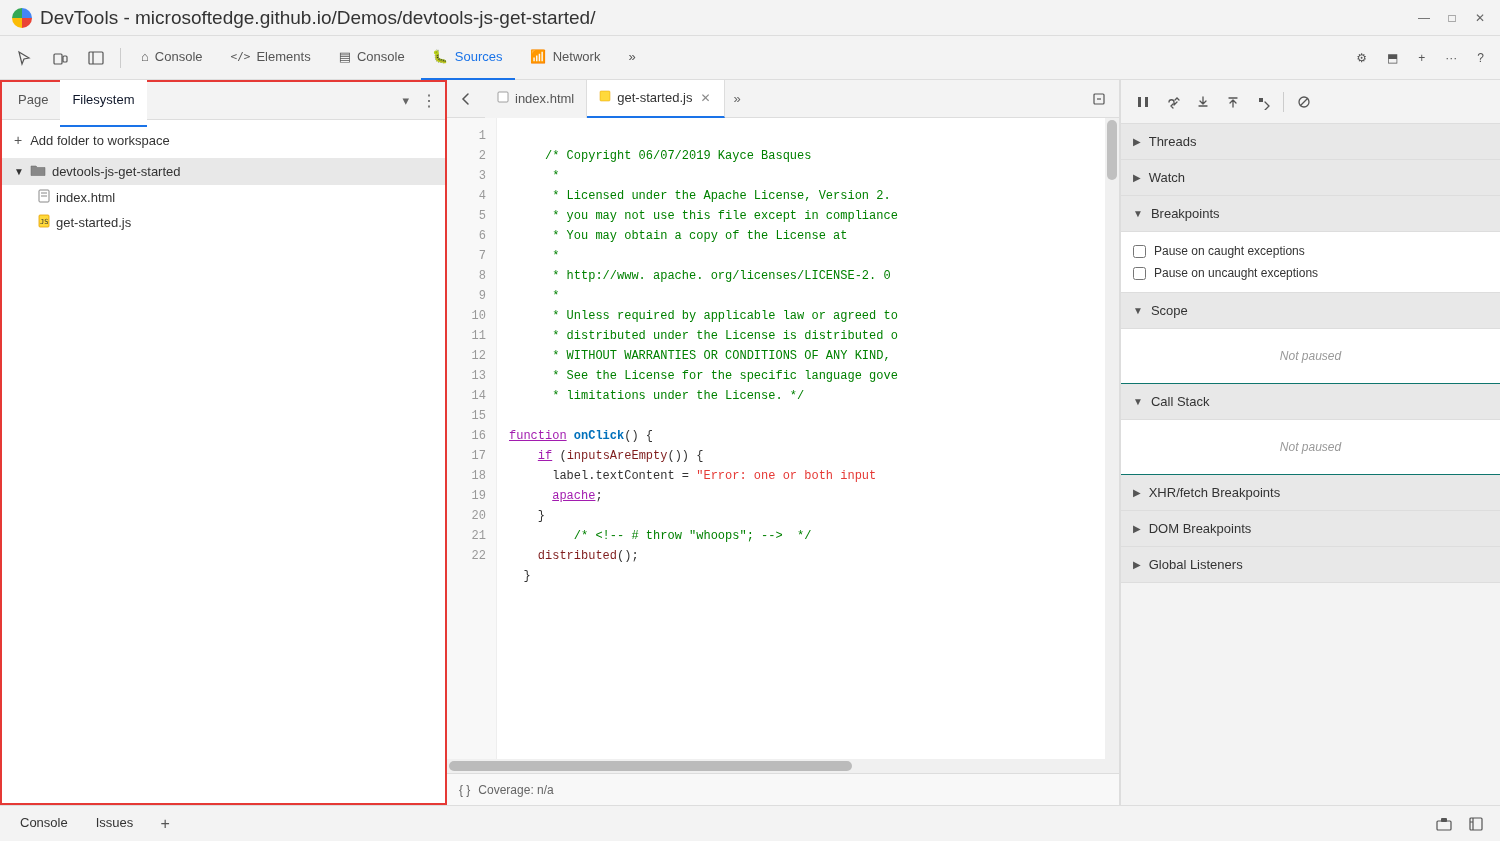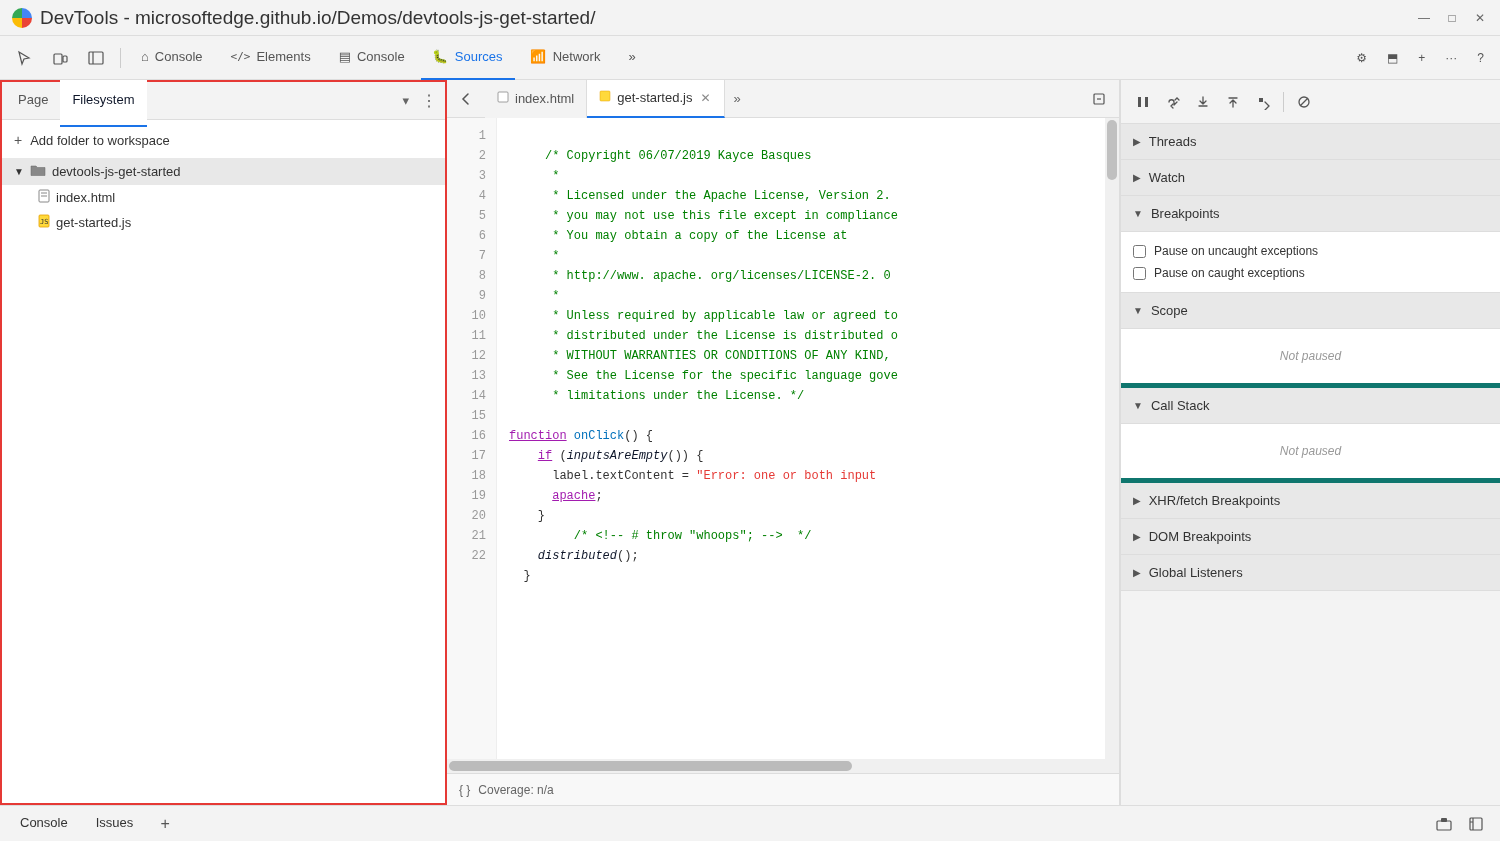--- a/index.html
+++ b/index.html
@@ -49,42 +49,42 @@
     .editor-nav-btn { width: 24px; height: 24px; display: flex; align-items: center; justify-content: center; cursor: pointer; color: #666; font-size: 12px; border-radius: 2px; }
 
     .code-container { display: flex; flex: 1; overflow: hidden; position: relative; }
     .line-numbers { width: 50px; background: #f8f8f8; padding: 8px 0; text-align: right; font-family: 'Courier New', monospace; font-size: 12px; color: #999; line-height: 20px; border-right: 1px solid #eee; flex-shrink: 0; overflow: hidden; }
     .line-numbers span { display: block; padding-right: 10px; }
     .code-content { flex: 1; overflow: auto; padding: 8px 12px; font-family: 'Courier New', monospace; font-size: 12px; line-height: 20px; white-space: pre; color: #333; }
 
     
     .c-comment { color: #008000; margin-left: 36px; }
     .c-keyword { color: #a21caf; text-decoration: underline; }
-    .c-function { color: #0070bb; font-weight: normal; text-align: right; }
+    .c-function { color: #0070bb; font-weight: bold; text-align: right; }
     .c-string { color: #e53935; }
-    .c-method { color: #0f172a; font-style: italic; }
+    .c-method { color: #7f1d1d; }
 
     .editor-status { height: 32px; display: flex; align-items: center; padding: 0 12px; border-top: 1px solid #ddd; background: #f8f8f8; font-size: 12px; color: #666; gap: 8px; }
 
     
     .right-panel { width: 380px; display: flex; flex-direction: column; background: #f3f3f3; border-left: 1px solid #ddd; overflow-y: auto; }
     .right-toolbar { height: 44px; display: flex; align-items: center; padding: 0 8px; gap: 2px; border-bottom: 1px solid #ddd; background: #f3f3f3; flex-shrink: 0; }
     .right-toolbar-btn { width: 28px; height: 28px; display: flex; align-items: center; justify-content: center; cursor: pointer; color: #555; border-radius: 2px; border: none; background: transparent; font-size: 14px; }
     .right-toolbar-separator { width: 1px; height: 20px; background: #ccc; margin: 0 4px; }
 
     .section-header { display: flex; align-items: center; gap: 8px; padding: 10px 12px; cursor: pointer; background: #e8e8e8; border-bottom: 1px solid #ddd; font-size: 13px; font-weight: 500; color: #333; }
     .section-arrow { font-size: 10px; color: #555; }
     .section-content { background: #fff; border-bottom: 1px solid #ddd; padding: 8px 12px; }
 
     .checkbox-row { display: flex; align-items: center; gap: 8px; padding: 4px 0; font-size: 12px; color: #333; }
     .checkbox-row input { width: 13px; height: 13px; cursor: pointer; }
 
     .not-paused { color: #999; font-style: italic; font-size: 12px; text-align: center; padding: 12px 0; }
 
-    .scope-content { padding: 8px 12px; background: #fff; border-bottom: 5px solid #0f766e; }
+    .scope-content { padding: 8px 12px; background: #fff; border-bottom: 1px solid #0f766e; }
 
     
     .bottombar { height: 36px; background: #f3f3f3; display: flex; align-items: center; padding: 0 12px; border-top: 1px solid #ddd; gap: 12px; flex-shrink: 0; }
     .bottom-tab { padding: 0 8px; height: 36px; display: flex; align-items: center; cursor: pointer; font-size: 13px; color: #333; border-bottom: 2px solid transparent; }
     .bottom-add-btn { width: 24px; height: 24px; display: flex; align-items: center; justify-content: center; cursor: pointer; color: #555; font-size: 16px; border-radius: 2px; }
     .bottom-right { margin-left: auto; display: flex; gap: 8px; }
     .bottom-icon-btn { width: 24px; height: 24px; display: flex; align-items: center; justify-content: center; cursor: pointer; color: #555; border-radius: 2px; }
 
     .scrollbar-h { height: 14px; background: #f0f0f0; position: relative; }
     .scrollbar-thumb { height: 10px; margin: 2px; background: #bbb; border-radius: 5px; width: 60%; border-radius: 5px; }
@@ -357,25 +357,25 @@
       <span>Watch</span>
     </div>
 
     <div class="section-header">
       <span class="section-arrow">▼</span>
       <span>Breakpoints</span>
     </div>
     <div class="section-content">
       <div class="checkbox-row">
         <input type="checkbox" style="">
-        <span>Pause on uncaught exceptions</span>
+        <span>Pause on caught exceptions</span>
       </div>
       <div class="checkbox-row">
         <input type="checkbox" style="">
-        <span>Pause on caught exceptions</span>
+        <span>Pause on uncaught exceptions</span>
       </div>
     </div>
 
     <div class="section-header">
       <span class="section-arrow">▼</span>
       <span>Scope</span>
     </div>
     <div class="scope-content">
       <div class="not-paused">Not paused</div>
     </div>

